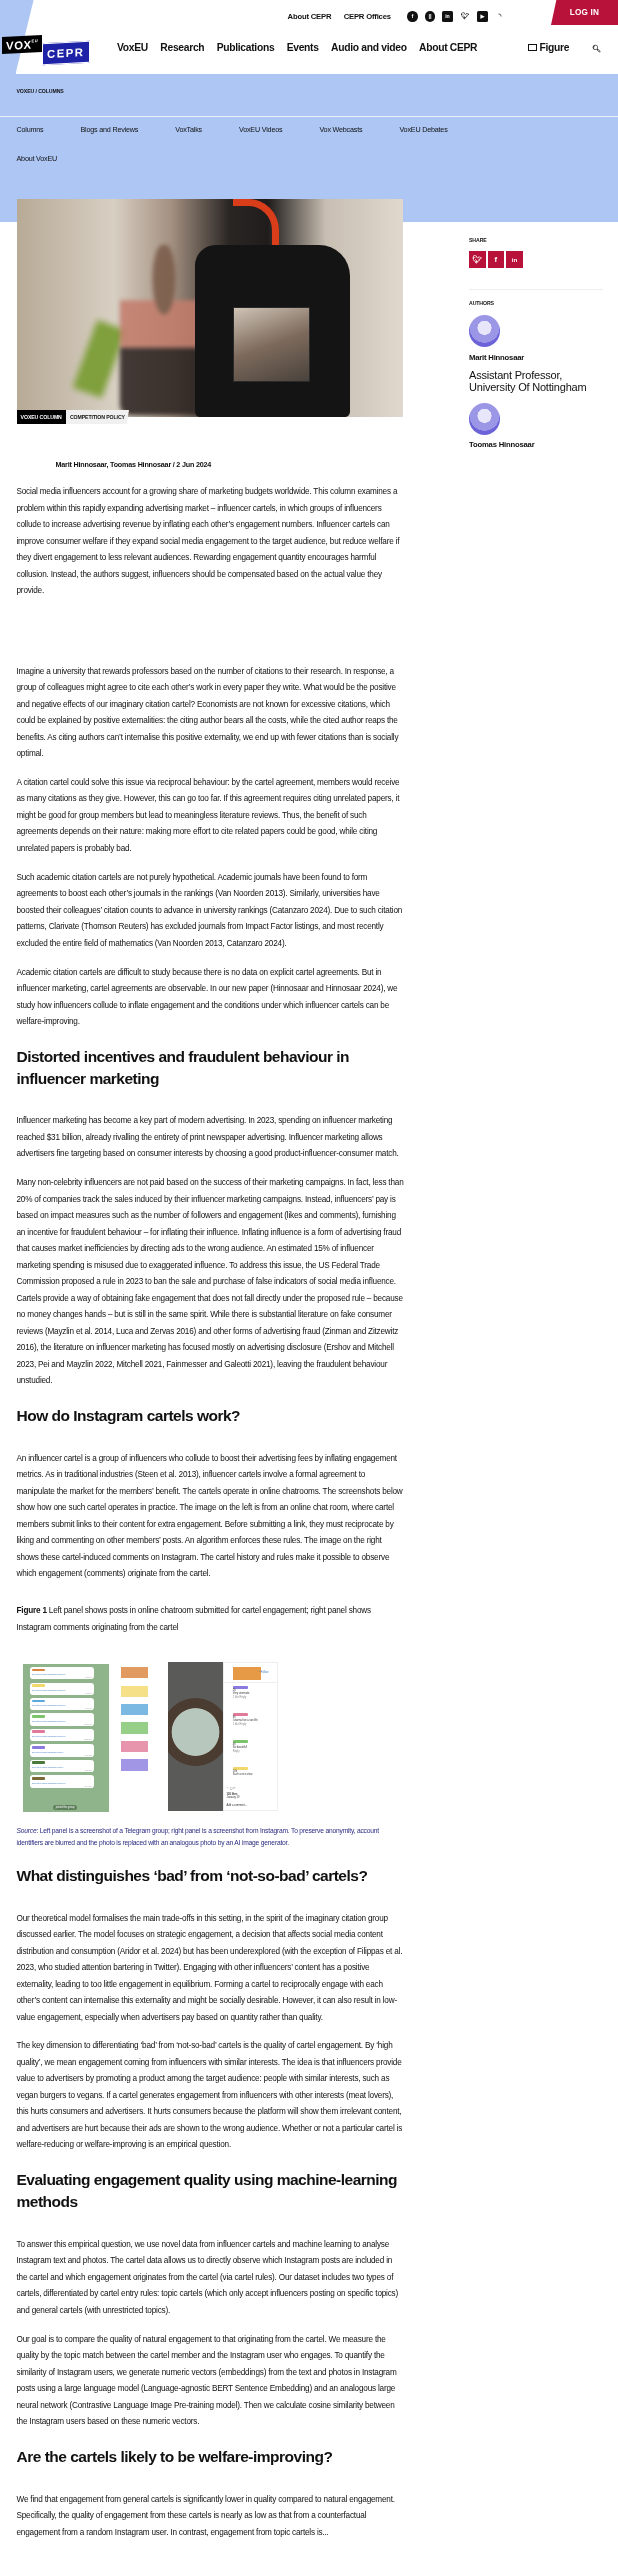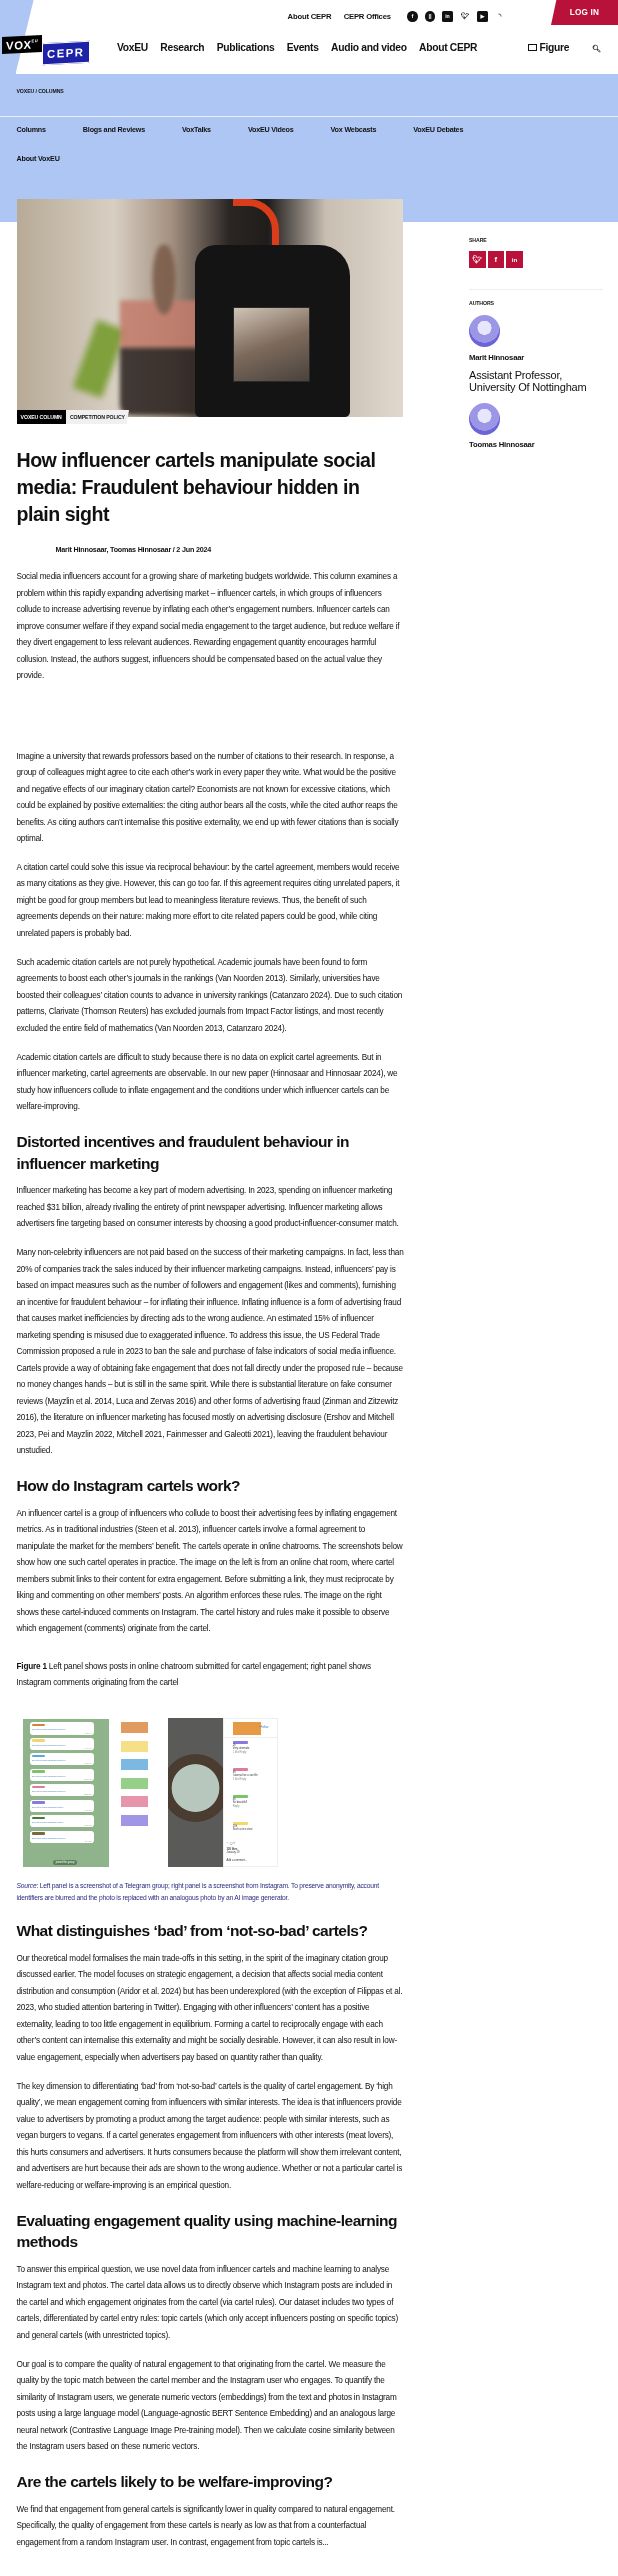--- a/index.html
+++ b/index.html
@@ -23,21 +23,21 @@
   .logo-cepr { background: #1d22a6; color: #fff; font-weight: bold; font-size: 11.3px; padding: 4.1px 4.1px; margin-top: 6.2px; letter-spacing: 1.5px; transform: skewY(-3deg); border: 0.5px solid #fff; }
 
   .main-nav { position: absolute; left: 117px; top: 42px; display: flex; gap: 12.4px; font-size: 10.3px; font-weight: bold; letter-spacing: -0.3px; }
   .main-nav a { color: #111; text-decoration: none; }
   .themes { position: absolute; left: 528px; top: 42px; font-size: 10.3px; font-weight: bold; display: flex; align-items: center; gap: 2.1px; letter-spacing: -0.3px; }
   .themes-icon { width: 9.3px; height: 6.7px; border: 1px solid #111; display: inline-block; }
   .search-top { position: absolute; left: 592px; top: 44px; font-size: 7.2px; font-weight: bold; }
 
   .breadcrumb { position: absolute; left: 16.5px; top: 88px; font-size: 5.2px; font-weight: bold; letter-spacing: -0.1px; color: #111; }
   .sub-divider { position: absolute; left: 0; top: 116px; width: 618px; height: 1px; background: #eaf0fb; }
-  .sub-nav { position: absolute; left: 16.5px; top: 125px; width: 567px; font-size: 7.2px; font-weight: bold; letter-spacing: -0.2px; }
+  .sub-nav { position: absolute; left: 16.5px; top: 125px; width: 567px; font-size: 7.2px; font-weight: normal; letter-spacing: -0.2px; }
   .sub-nav .row { display: flex; gap: 0; }
   .sub-nav a { color: #111; text-decoration: none; display: inline-block; margin-right: 37px; line-height: 10.3px; }
   .sub-nav .row2 { margin-top: 19px; }
 
   
   .hero { position: absolute; left: 16.5px; top: 199px; width: 386px; height: 218px; overflow: hidden; background: linear-gradient(90deg, #b7aa96 0%, #d8cfc3 25%, #a39080 40%, #2a2624 55%, #1f1c1b 65%, #c8beb2 80%, #e0d8ce 100%); }
   .hero .person { position: absolute; left: 103px; top: 46px; width: 88px; height: 170px; border-radius: 41px 41px 10.3px 10.3px; background: radial-gradient(ellipse at 50% 20%, #7a5a48 0 18%, transparent 19%), linear-gradient(180deg, transparent 0 32%, #c47c6c 33% 60%, #2a2220 61%); filter: blur(2.1px); opacity: 0.85; }
   .hero .camera { position: absolute; left: 178px; top: 46px; width: 155px; height: 172px; background: #151414; border-radius: 20.6px 31px 5.2px 5.2px; }
   .hero .screen { position: absolute; left: 216px; top: 108px; width: 77px; height: 75px; background: linear-gradient(160deg, #cfc4b6, #7d6a5c 50%, #49423c); border: 1.5px solid #2a2a2a; }
   .hero .cable { position: absolute; left: 216px; top: 0; width: 46px; height: 62px; border-top: 7.2px solid #d93d1a; border-right: 7.2px solid #d93d1a; border-radius: 0 31px 0 0; }
@@ -59,21 +59,21 @@
   .author-role { font-size: 11px; line-height: 12.4px; letter-spacing: -0.2px; margin-top: 7px; }
 
   
   .article { position: absolute; left: 16.5px; top: 443px; width: 387px; }
   .title { font-size: 19.6px; font-weight: bold; line-height: 27px; letter-spacing: -0.5px; margin-top: 4.1px; }
   .byline { font-size: 7.2px; font-weight: bold; margin-top: 16.5px; letter-spacing: -0.2px; margin-left: 39px; }
   .lede { font-size: 8.2px; line-height: 16.5px; margin-top: 15.5px; letter-spacing: -0.2px; }
   .body p { font-size: 8.2px; line-height: 16.5px; margin-top: 12.4px; letter-spacing: -0.2px; }
   .body p.first { margin-top: 64px; }
   .body h2 { font-size: 15.5px; line-height: 21.6px; font-weight: bold; letter-spacing: -0.5px; margin-top: 15.5px; }
-  .body h2 + p { margin-top: 9px; }
+  .body h2 + p { margin-top: 24px; }
   .fig-title { font-size: 8.2px; line-height: 16.5px; margin-top: 20.6px; letter-spacing: -0.2px; }
   .fig-title b { font-weight: bold; }
   .figure { position: relative; height: 157px; margin-top: 26px; }
   .tg { position: absolute; left: 6.2px; top: 1.5px; width: 86px; height: 148px; background: #8fb38a; overflow: hidden; }
   .tg-msg { position: relative; margin: 3.1px 0 0 7.2px; background: #fff; border-radius: 3.1px; height: 12.4px; width: 64px; }
   .tg-msg .bar { position: absolute; left: 2.1px; top: 1.5px; height: 2.6px; width: 13.4px; border-radius: 1px; }
   .tg-msg .url { position: absolute; left: 2.1px; top: 6.2px; font-size: 2.1px; color: #3a7cc0; white-space: nowrap; }
   .tg-msg .time { position: absolute; right: 2.1px; bottom: 1px; font-size: 1.8px; color: #999; }
   .tg-joined { position: absolute; left: 30px; bottom: 2.1px; font-size: 2.6px; color: #fff; background: rgba(60,90,60,.6); padding: 1px 3.1px; border-radius: 3.1px; }
   .tg-right { position: absolute; left: 97px; top: 1.5px; width: 36px; }
@@ -178,21 +178,20 @@
     <div class="author-name">Marit Hinnosaar</div>
     <div class="author-role">Assistant Professor, University Of Nottingham</div>
   </div>
   <div class="author">
     <div class="avatar"></div>
     <div class="author-name">Toomas Hinnosaar</div>
   </div>
 </aside>
 
 <article class="article">
-  <h1 class="title">How influencer cartels manipulate social media: Fraudulent behaviour hidden in plain sight</h1>
   <div class="byline">Marit Hinnosaar, Toomas Hinnosaar / 2 Jun 2024</div>
   <p class="lede">Social media influencers account for a growing share of marketing budgets worldwide. This column examines a problem within this rapidly expanding advertising market – influencer cartels, in which groups of influencers collude to increase advertising revenue by inflating each other’s engagement numbers. Influencer cartels can improve consumer welfare if they expand social media engagement to the target audience, but reduce welfare if they divert engagement to less relevant audiences. Rewarding engagement quantity encourages harmful collusion. Instead, the authors suggest, influencers should be compensated based on the actual value they provide.</p>
 
   <div class="body">
     <p class="first">Imagine a university that rewards professors based on the number of citations to their research. In response, a group of colleagues might agree to cite each other’s work in every paper they write. What would be the positive and negative effects of our imaginary citation cartel? Economists are not known for excessive citations, which could be explained by positive externalities: the citing author bears all the costs, while the cited author reaps the benefits. As citing authors can’t internalise this positive externality, we end up with fewer citations than is socially optimal.</p>
     <p>A citation cartel could solve this issue via reciprocal behaviour: by the cartel agreement, members would receive as many citations as they give. However, this can go too far. If this agreement requires citing unrelated papers, it might be good for group members but lead to meaningless literature reviews. Thus, the benefit of such agreements depends on their nature: making more effort to cite related papers could be good, while citing unrelated papers is probably bad.</p>
     <p>Such academic citation cartels are not purely hypothetical. Academic journals have been found to form agreements to boost each other’s journals in the rankings (Van Noorden 2013). Similarly, universities have boosted their colleagues’ citation counts to advance in university rankings (Catanzaro 2024). Due to such citation patterns, Clarivate (Thomson Reuters) has excluded journals from Impact Factor listings, and most recently excluded the entire field of mathematics (Van Noorden 2013, Catanzaro 2024).</p>
     <p>Academic citation cartels are difficult to study because there is no data on explicit cartel agreements. But in influencer marketing, cartel agreements are observable. In our new paper (Hinnosaar and Hinnosaar 2024), we study how influencers collude to inflate engagement and the conditions under which influencer cartels can be welfare-improving.</p>
     <h2>Distorted incentives and fraudulent behaviour in influencer marketing</h2>
     <p>Influencer marketing has become a key part of modern advertising. In 2023, spending on influencer marketing reached $31 billion, already rivalling the entirety of print newspaper advertising. Influencer marketing allows advertisers fine targeting based on consumer interests by choosing a good product-influencer-consumer match.</p>

